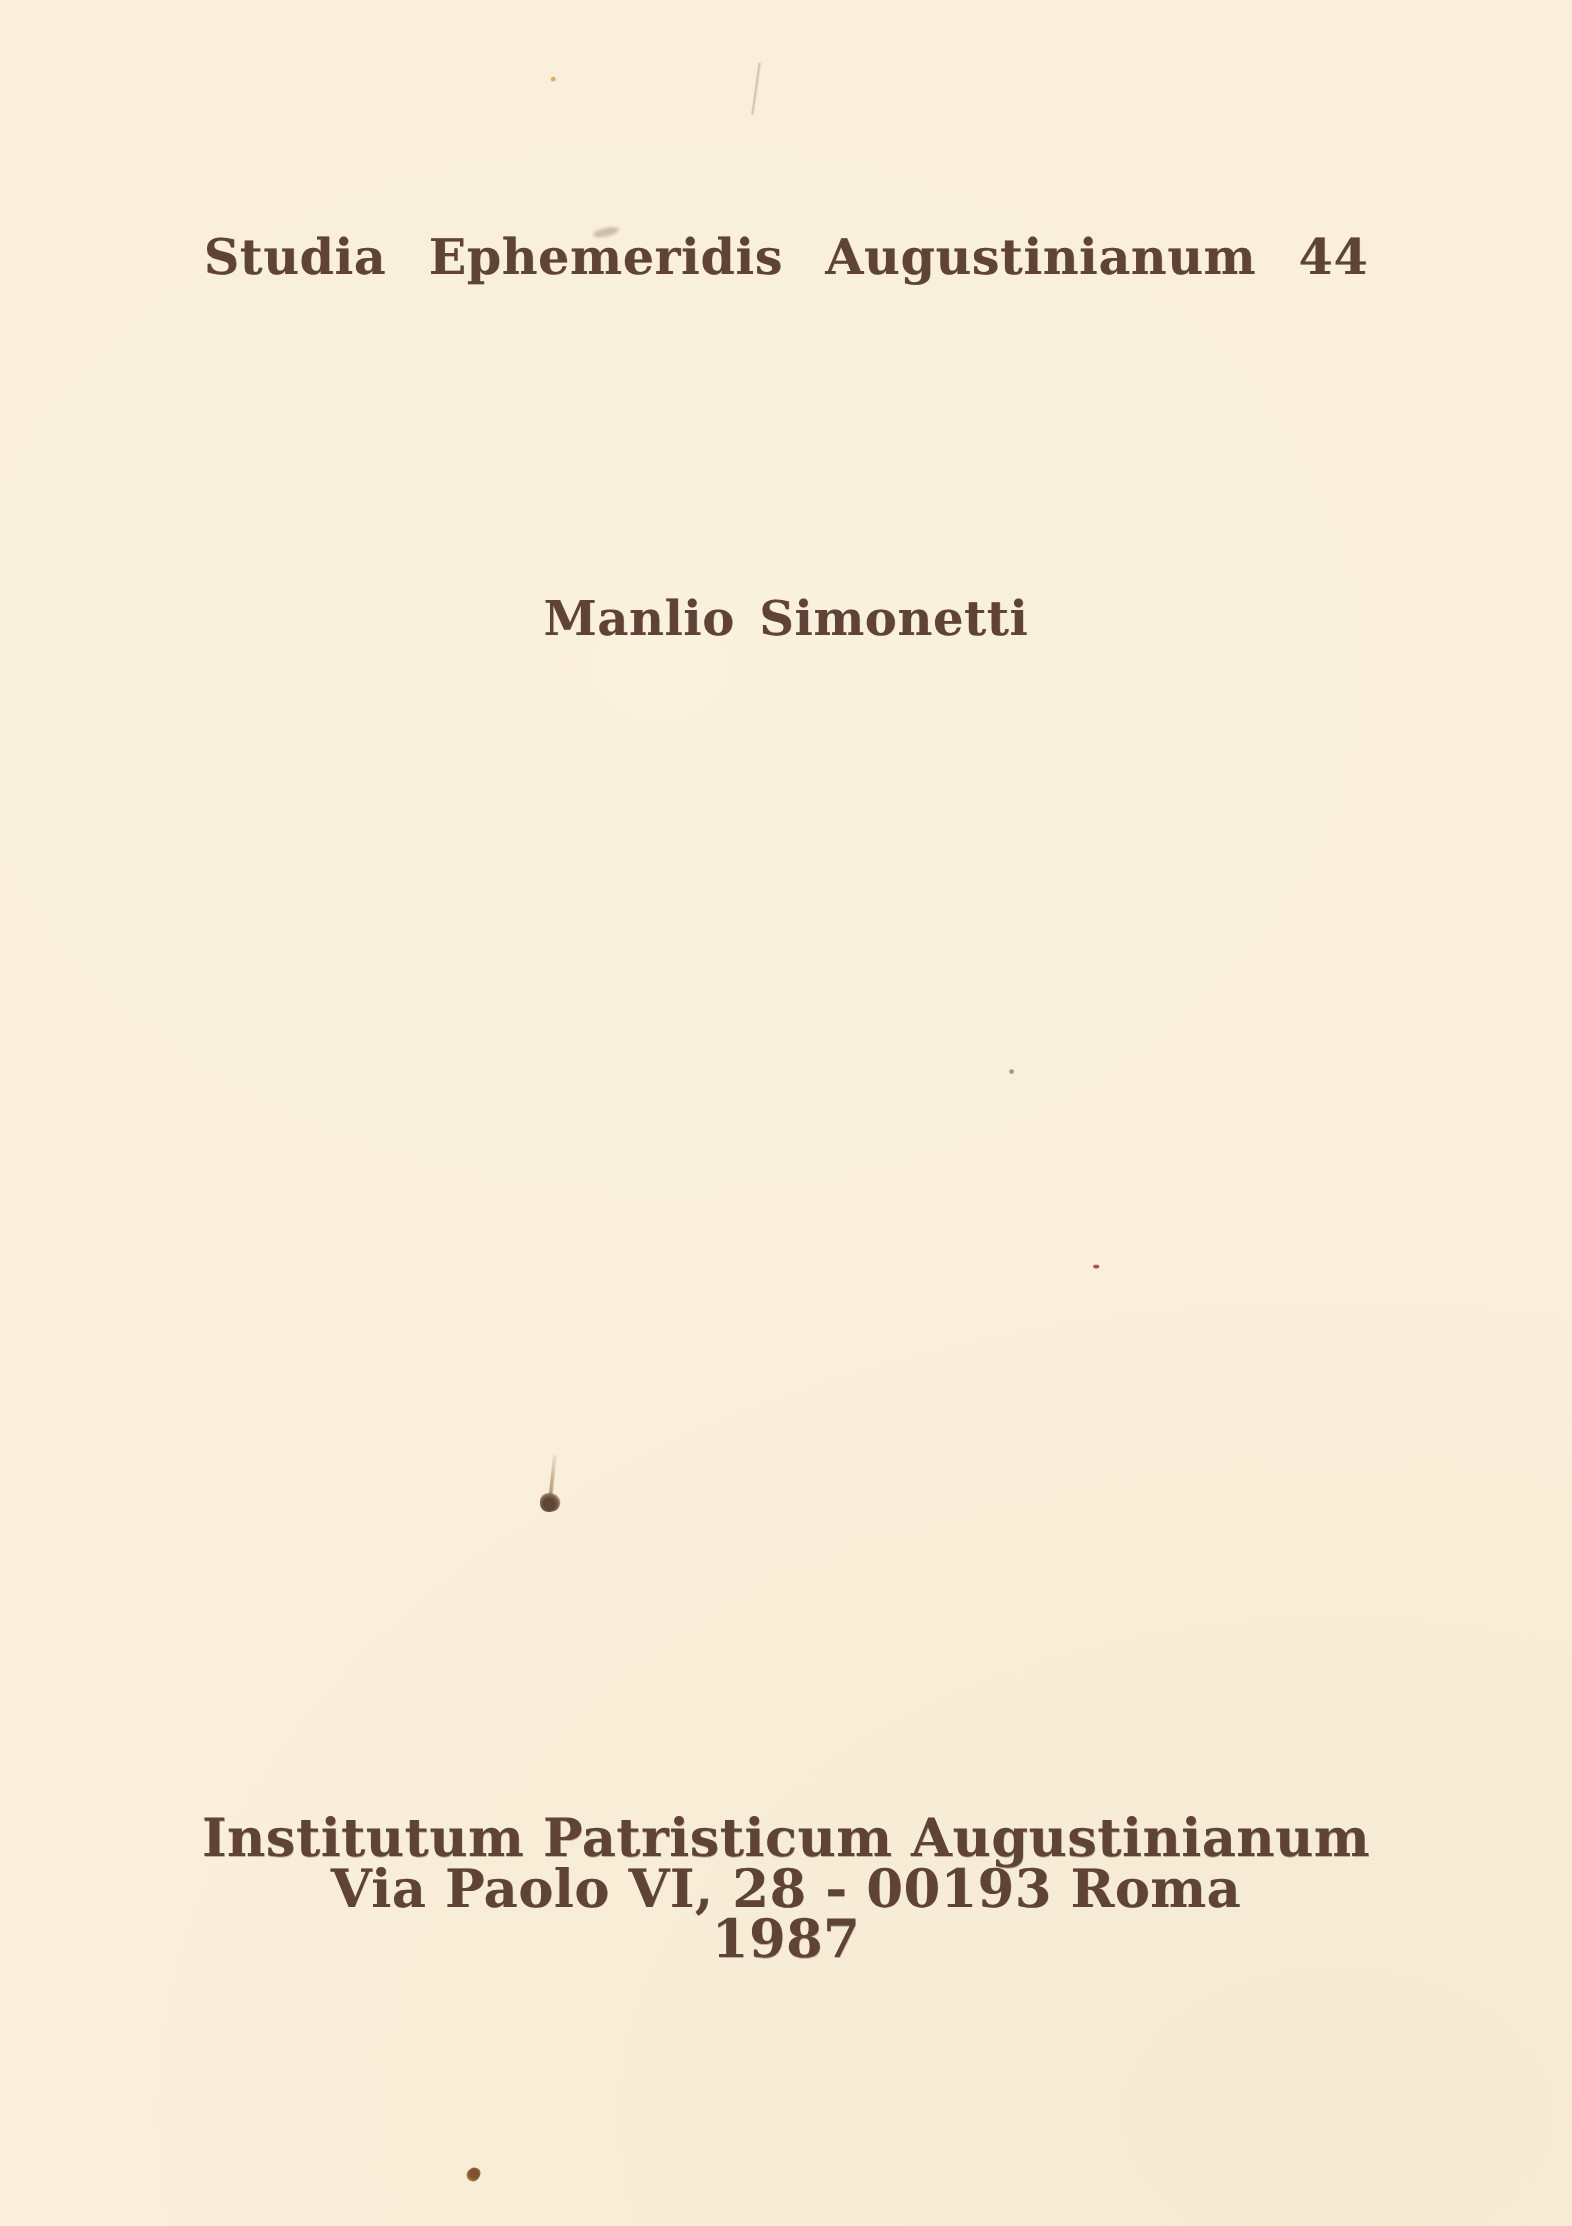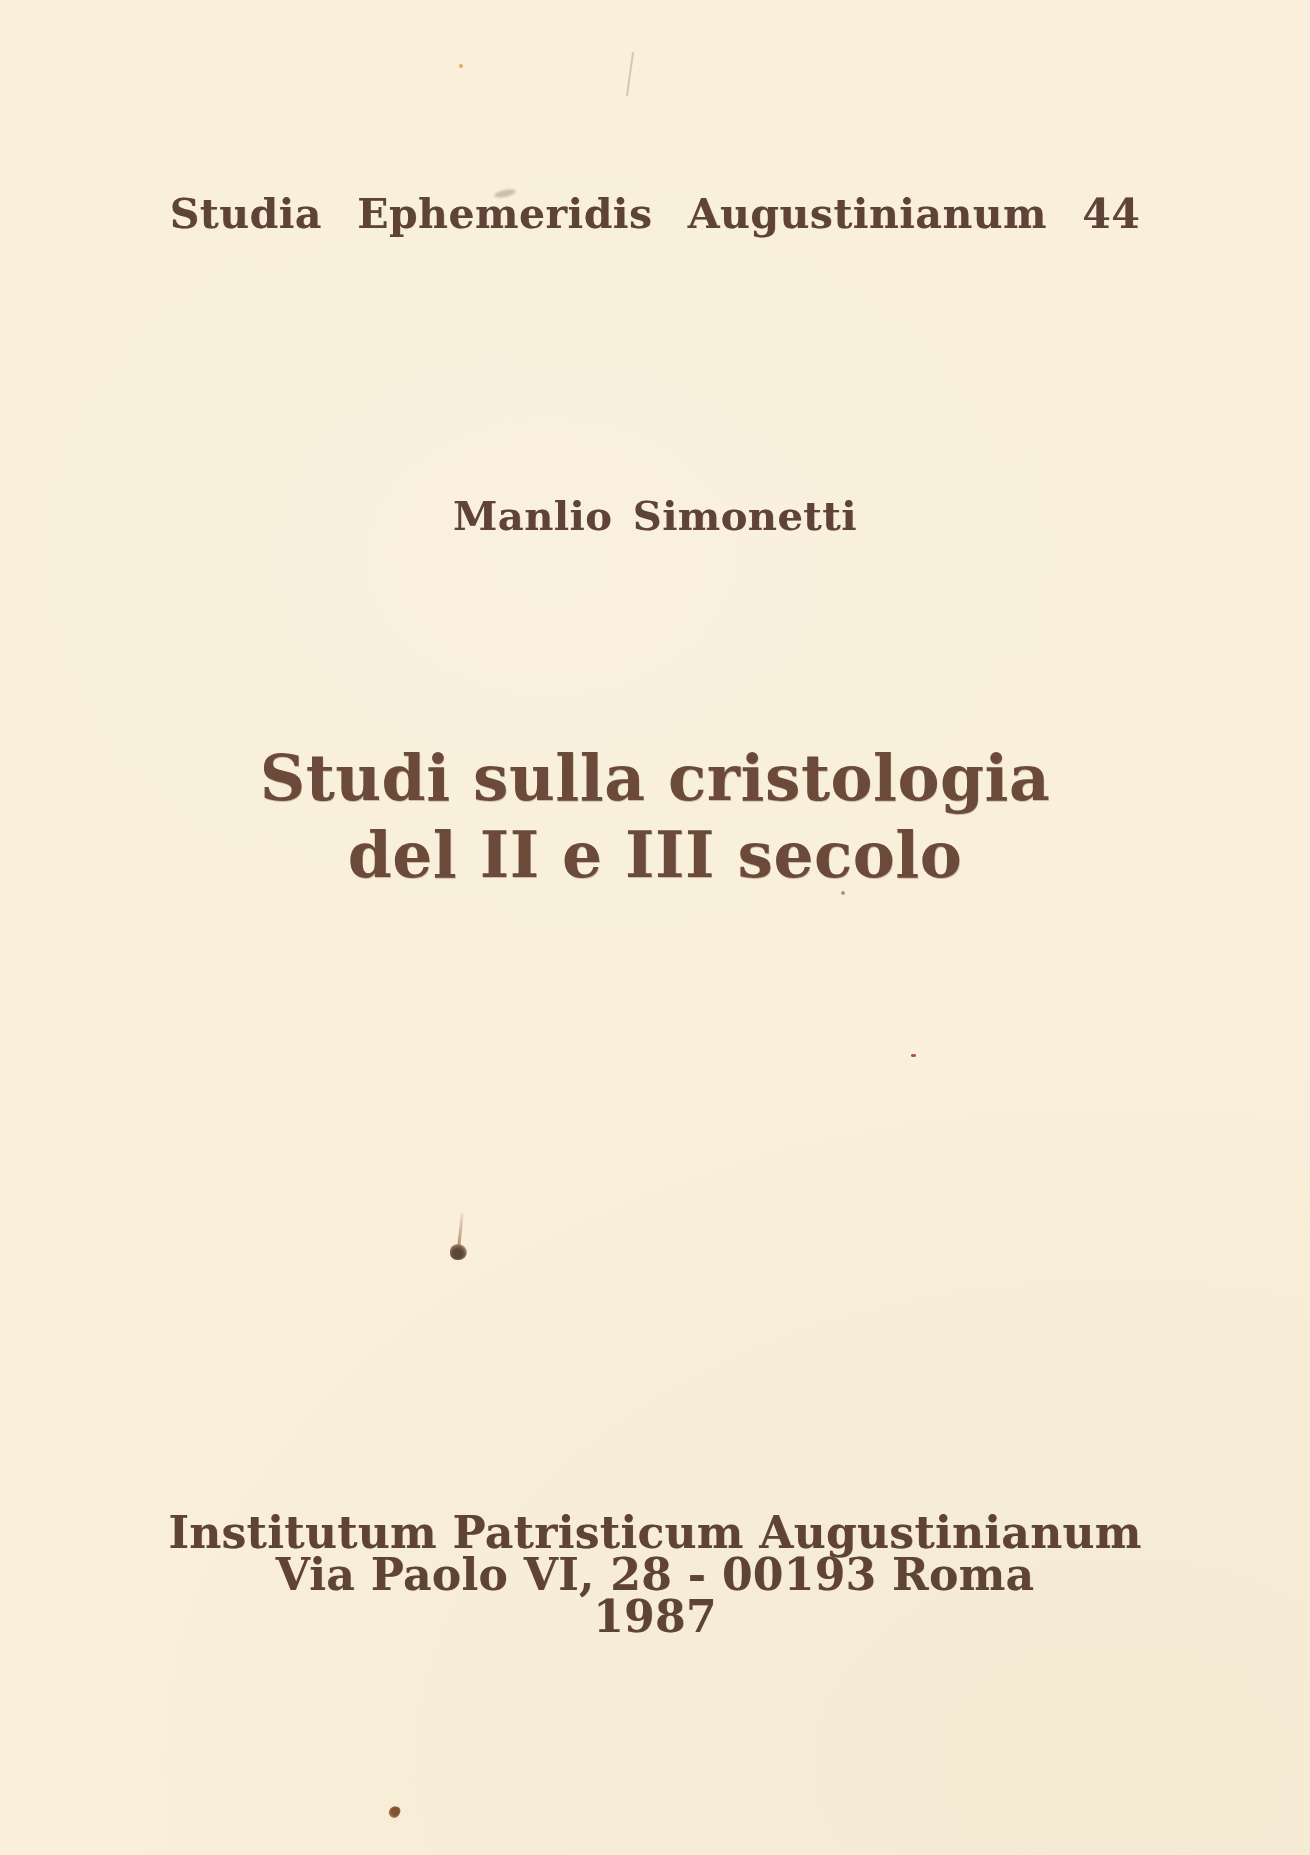--- a/index.html
+++ b/index.html
@@ -115,24 +115,20 @@
 </style>
 </head>
 <body>
 
 <div class="page">
 
   <div class="centerline series">Studia Ephemeridis Augustinianum 44</div>
 
   <div class="centerline author">Manlio Simonetti</div>
 
-  <div class="centerline title">
-    <div>Studi sulla cristologia</div>
-    <div>del II e III secolo</div>
-  </div>
 
   <div class="centerline imprint">
     <div>Institutum Patristicum Augustinianum</div>
     <div>Via Paolo VI, 28 - 00193 Roma</div>
     <div>1987</div>
   </div>
 
   <div class="blemish smudge-top"></div>
   <div class="blemish scratch-top"></div>
   <div class="blemish dot-orange-top"></div>

